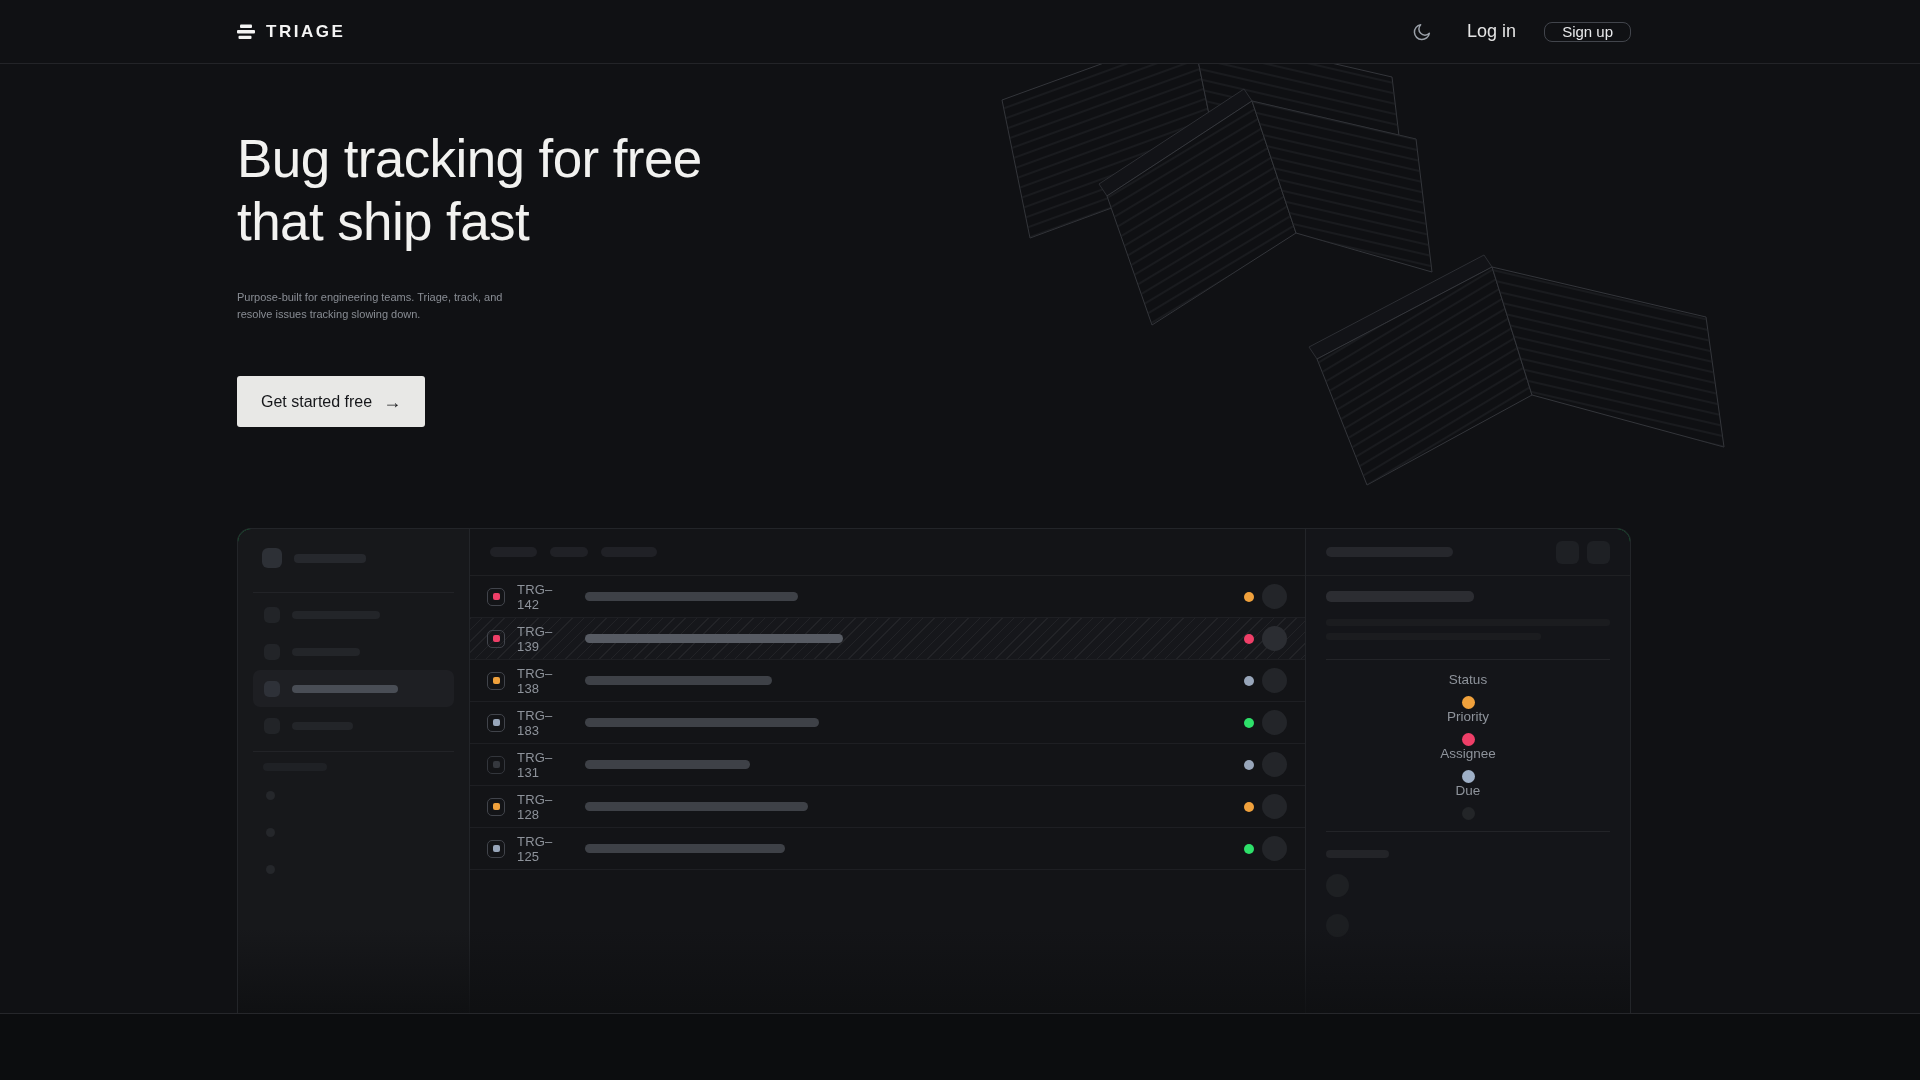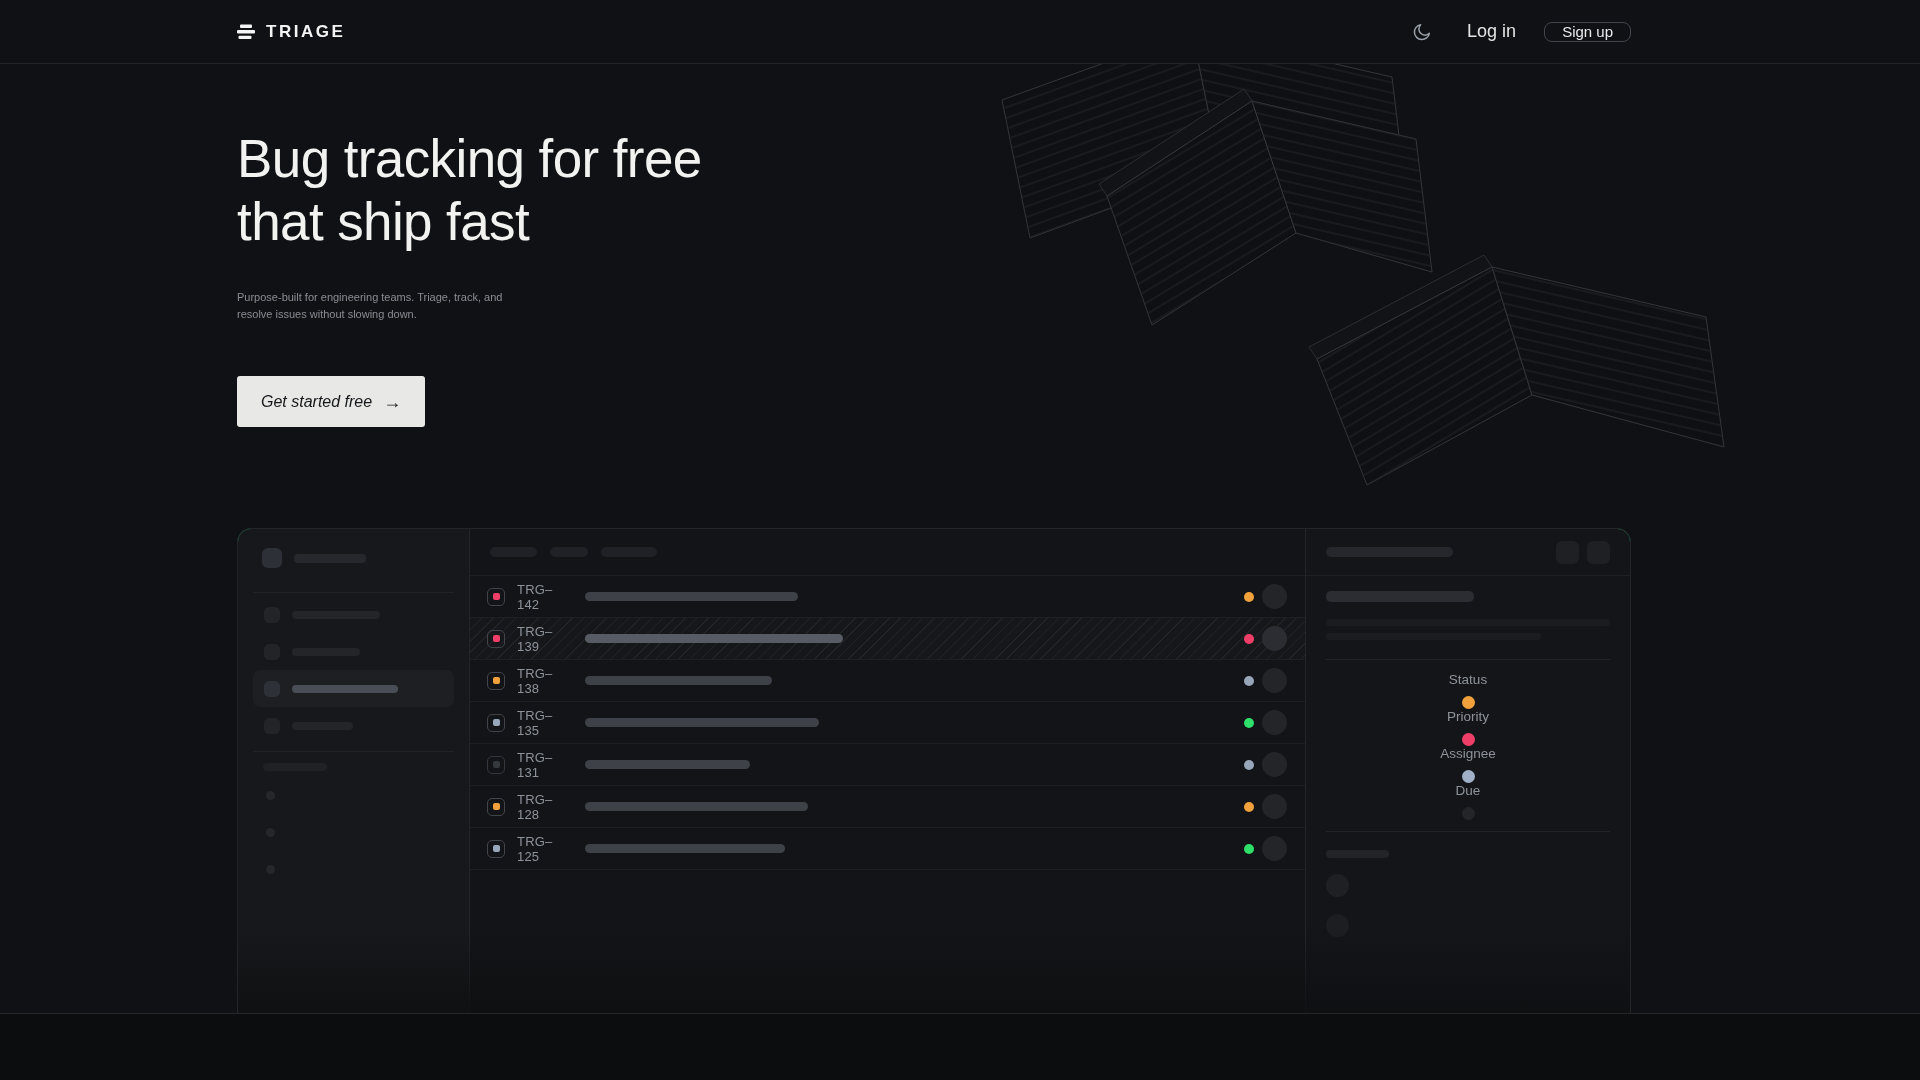--- a/index.html
+++ b/index.html
@@ -30,21 +30,21 @@
   
   .decor { position:absolute; top:64px; left:0; width:1920px; height:430px; overflow:hidden; z-index:1; pointer-events:none; }
   
   .hero { position:absolute; left:237px; top:128px; z-index:4; }
   .hero h1 { font-size:53px; line-height:1.18; font-weight:500; letter-spacing:-0.6px; color:#f2f2f0; }
   .hero p { margin-top:36px; font-size:11px; line-height:1.55; color:#898d94; }
   .cta {
     margin-top:53px; height:51px; padding:0 24px;
     display:inline-flex; align-items:center; gap:11px;
     background:#e8e8e6; color:#16171a; border:none; border-radius:3px;
-    font-size:16px; font-weight:500; font-family:inherit; cursor:pointer;font-style:italic;
+    font-size:16px; font-weight:500; font-family:inherit; cursor:pointer;
   }
   .cta .arrow { font-size:18px; line-height:1; }
   
   .card {
     position:absolute; left:237px; top:528px; width:1394px; height:485px;
     border:1px solid #232529; border-bottom:none; border-radius:14px 14px 0 0;
     background:#22c55e; display:flex; overflow:hidden; z-index:3;
   }
   .card::after { content:""; position:absolute; left:0; right:0; bottom:0; height:85px;
     background:linear-gradient(to bottom, rgba(16,17,20,0), rgba(14,15,17,0.85)); pointer-events:none; }
@@ -179,21 +179,21 @@
   </div>
 </header>
 
 <section class="hero">
   <h1>
     <span>Bug tracking for free</span><br>
     <span>that ship fast</span>
   </h1>
   <p>
     <span>Purpose-built for engineering teams. Triage, track, and</span><br>
-    <span>resolve issues without slowing down.</span>
+    <span>resolve issues tracking slowing down.</span>
   </p>
   <button class="cta">
     <span>Get started free</span>
     <span class="arrow">→</span>
   </button>
 </section>
 
 <div class="card">
 
   <div class="side">
@@ -266,21 +266,21 @@
       <span class="sk bar" style="width: 187px;"></span>
       <span class="grow"></span>
       <span class="status-dot" style="background-color: rgb(152, 166, 186);"></span>
       <span class="avatar"></span>
     </div>
 
     <div class="row">
       <span class="type-ic">
           <i style="background-color: rgb(152, 166, 186);"></i>
         </span>
-      <span class="iid">TRG–135</span>
+      <span class="iid">TRG–183</span>
       <span class="sk bar" style="width: 234px;"></span>
       <span class="grow"></span>
       <span class="status-dot" style="background-color: rgb(46, 224, 106);"></span>
       <span class="avatar"></span>
     </div>
 
     <div class="row dim">
       <span class="type-ic">
           <i style="background-color: rgb(53, 56, 62);"></i>
         </span>

